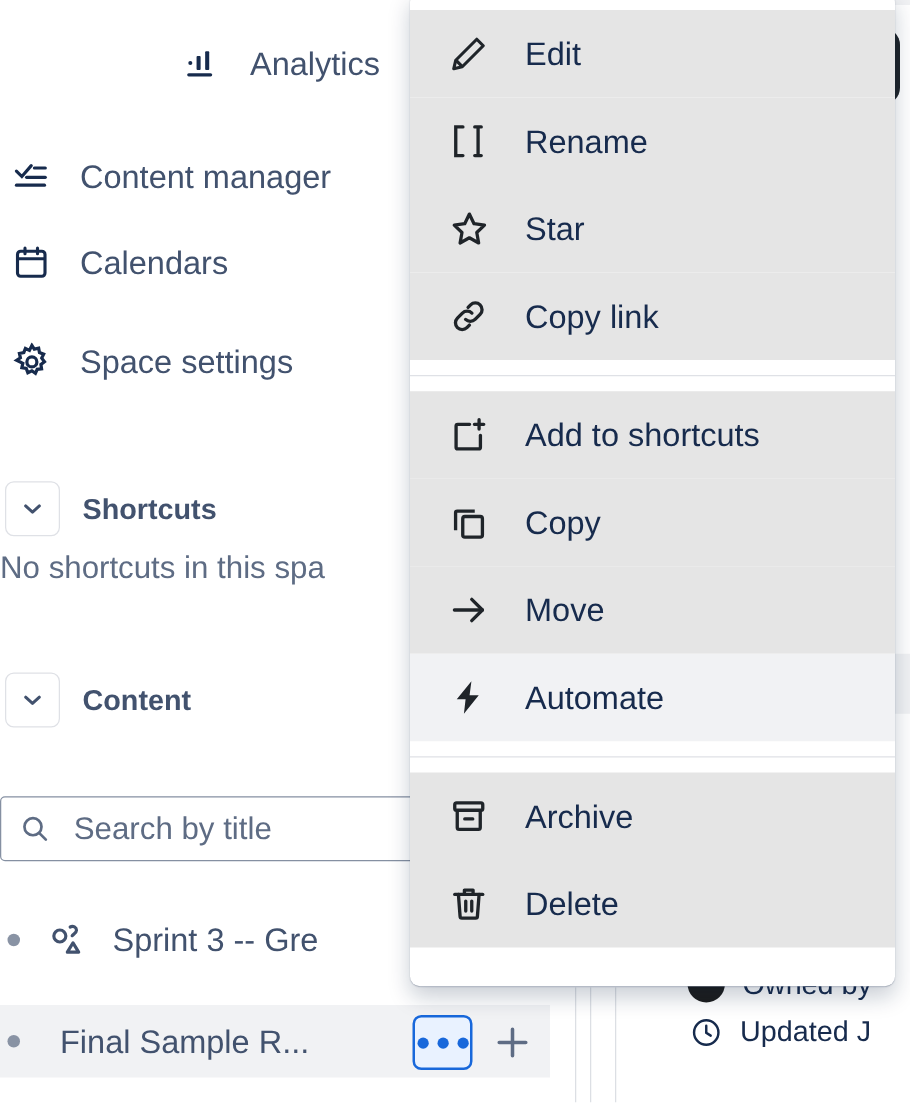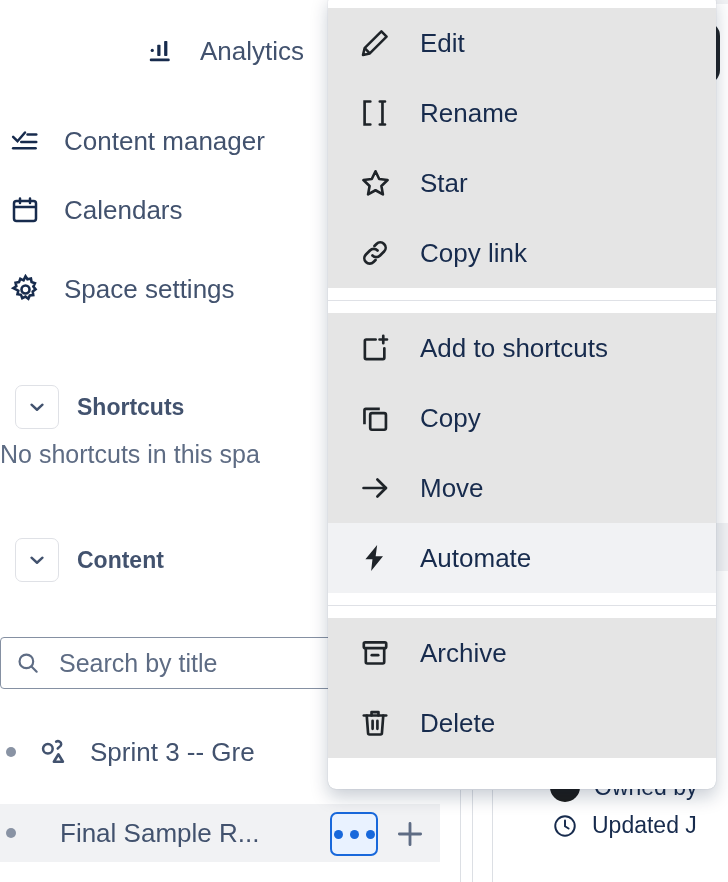--- a/index.html
+++ b/index.html
@@ -69,21 +69,21 @@
   .nav-item {
     position: absolute; left: 0; width: 440px; height: 52px;
     display: flex; align-items: center; gap: 22px; padding-left: 8px;
     border-radius: 6px;
   }
   .nav-ic { width: 34px; height: 34px; flex: none; display:flex; align-items:center; justify-content:center; }
   .nav-label { font-size: 26px; color: #42526e; white-space: nowrap; }
 
   .section-head {
     position: absolute; left: 0; width: 440px; height: 48px;
-    display: flex; align-items: center; gap: 18px; padding-left: 15px;
+    display: flex; align-items: center; gap: 18px; padding-left: 4px;
   }
   .chev-btn {
     width: 44px; height: 44px; border: 1px solid #dfe1e6; border-radius: 7px;
     background: #fff; display: flex; align-items: center; justify-content: center; flex: none;
   }
   .section-title { font-size: 23px; font-weight: bold; color: #42526e; }
 
   .empty-note {
     position: absolute; left: 0; top: 440px; font-size: 25px; color: #5e6c84;
     white-space: nowrap;
@@ -258,21 +258,21 @@
           <circle cx="7.4" cy="9.6" r="3.6"></circle>
           <path d="M13.6 4.2c1.8-.9 3.8.2 3.8 1.9 0 1.5-1.6 2.1-2.6 3.3" stroke-linecap="round"></path>
           <path d="M15.3 13.7l3.4 5.6h-6.8z" stroke-linejoin="round"></path>
         </svg>
       </span>
       <span class="tree-label">Sprint 3 -- Gre</span>
     </div>
 
     <div class="tree-row active" style="top:804px;">
       <span class="bullet"></span>
-      <span class="tree-label" style="margin-left:44px;">Final Sample R...</span>
+      <span class="tree-label" style="margin-left:32px;">Final Sample R...</span>
     </div>
 
     <div class="dots-btn">
       <span class="dot"></span>
       <span class="dot"></span>
       <span class="dot"></span>
     </div>
 
     <div class="plus-btn">
       <svg width="34" height="34" viewBox="0 0 24 24" fill="none" stroke="#5e6c84" stroke-width="2" stroke-linecap="round">

